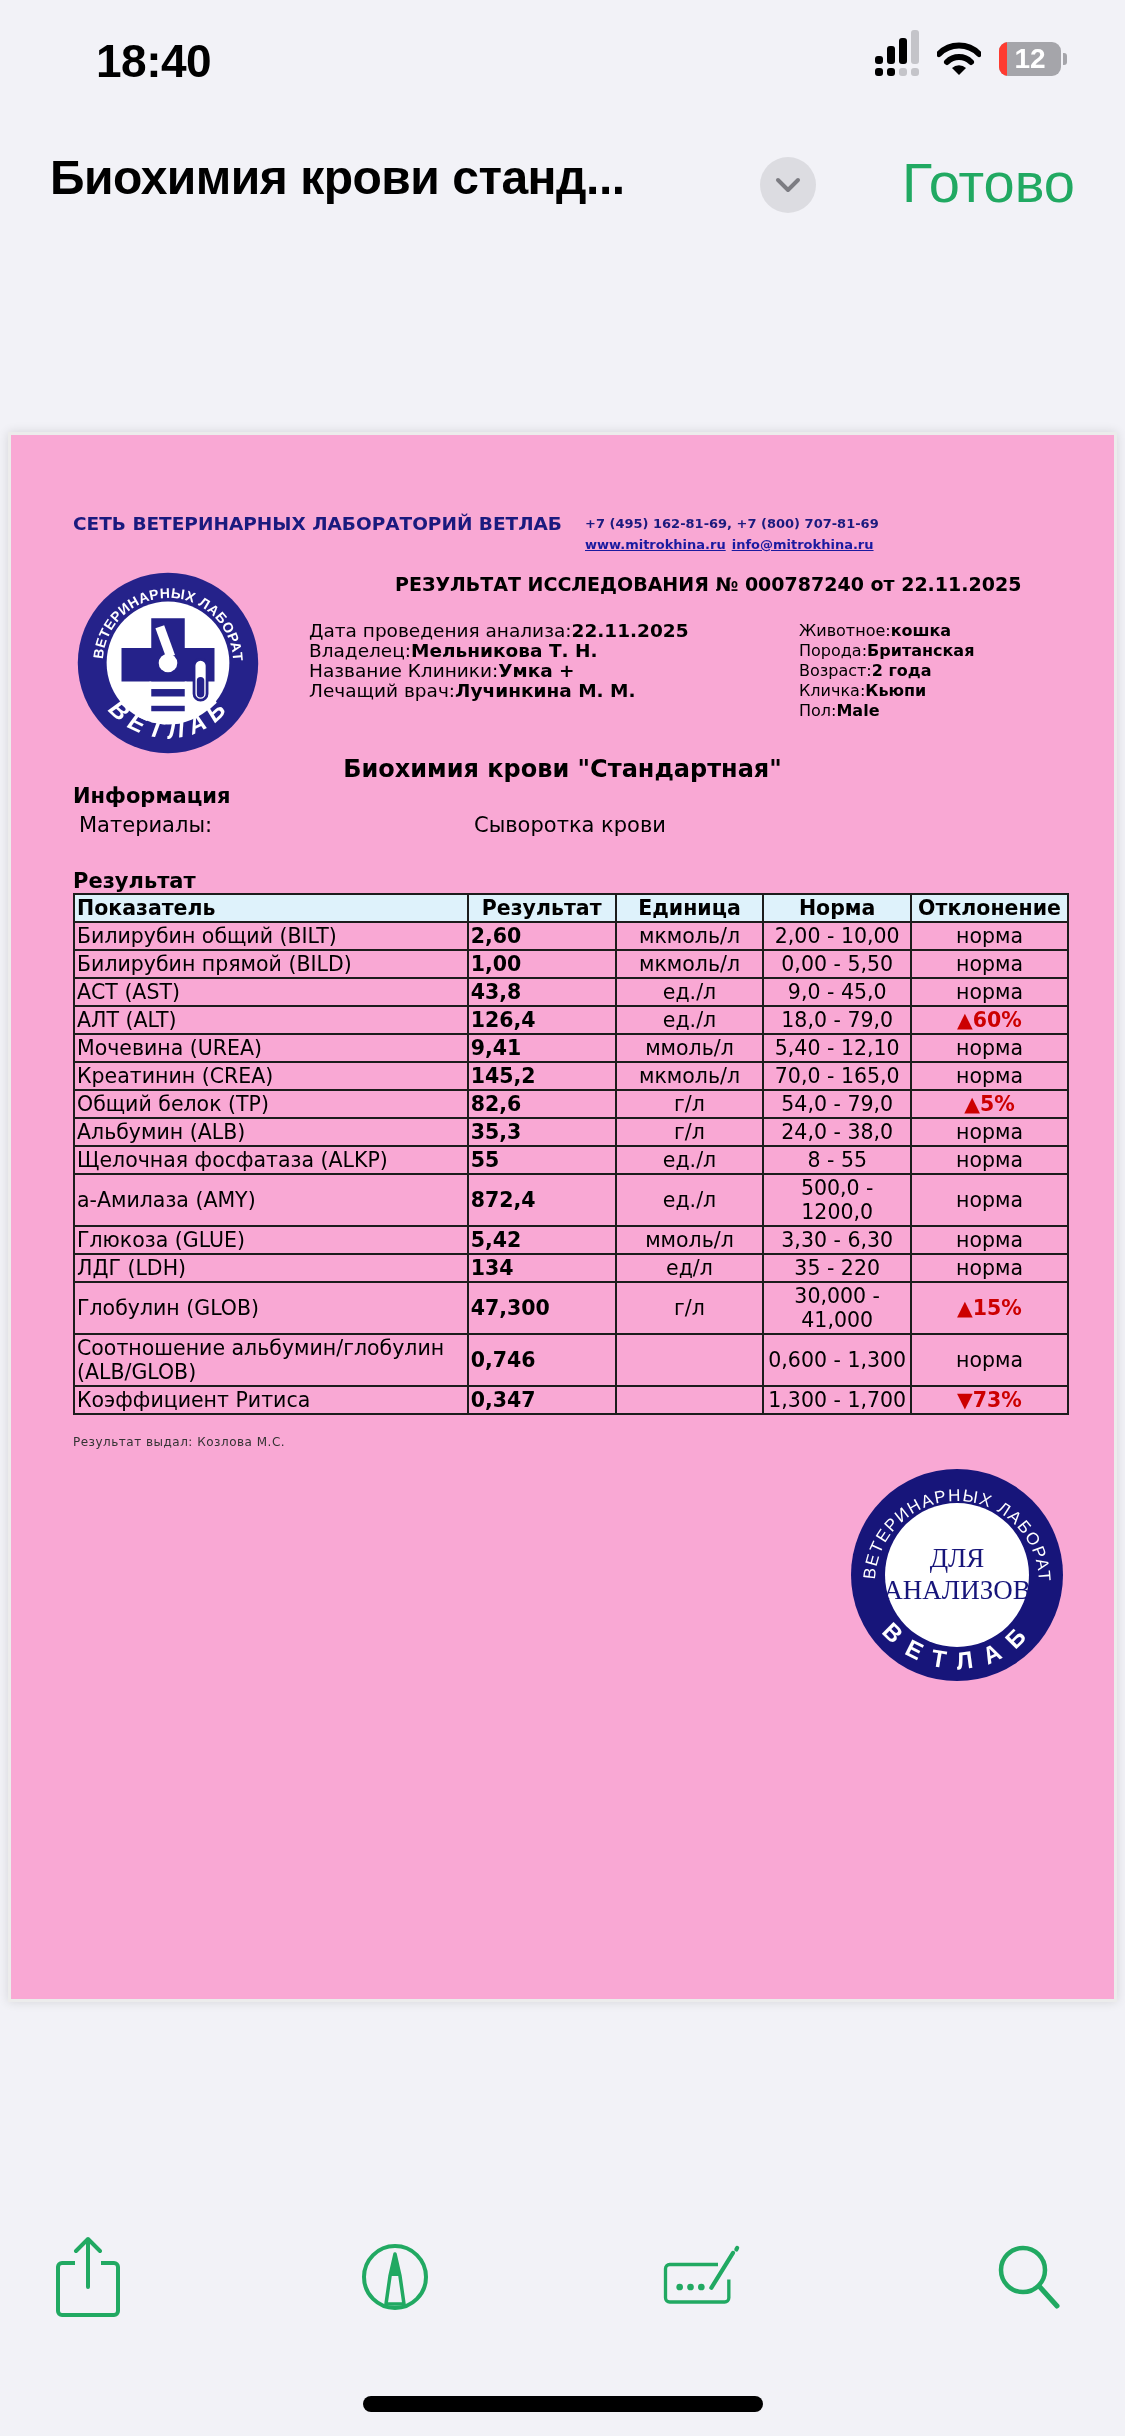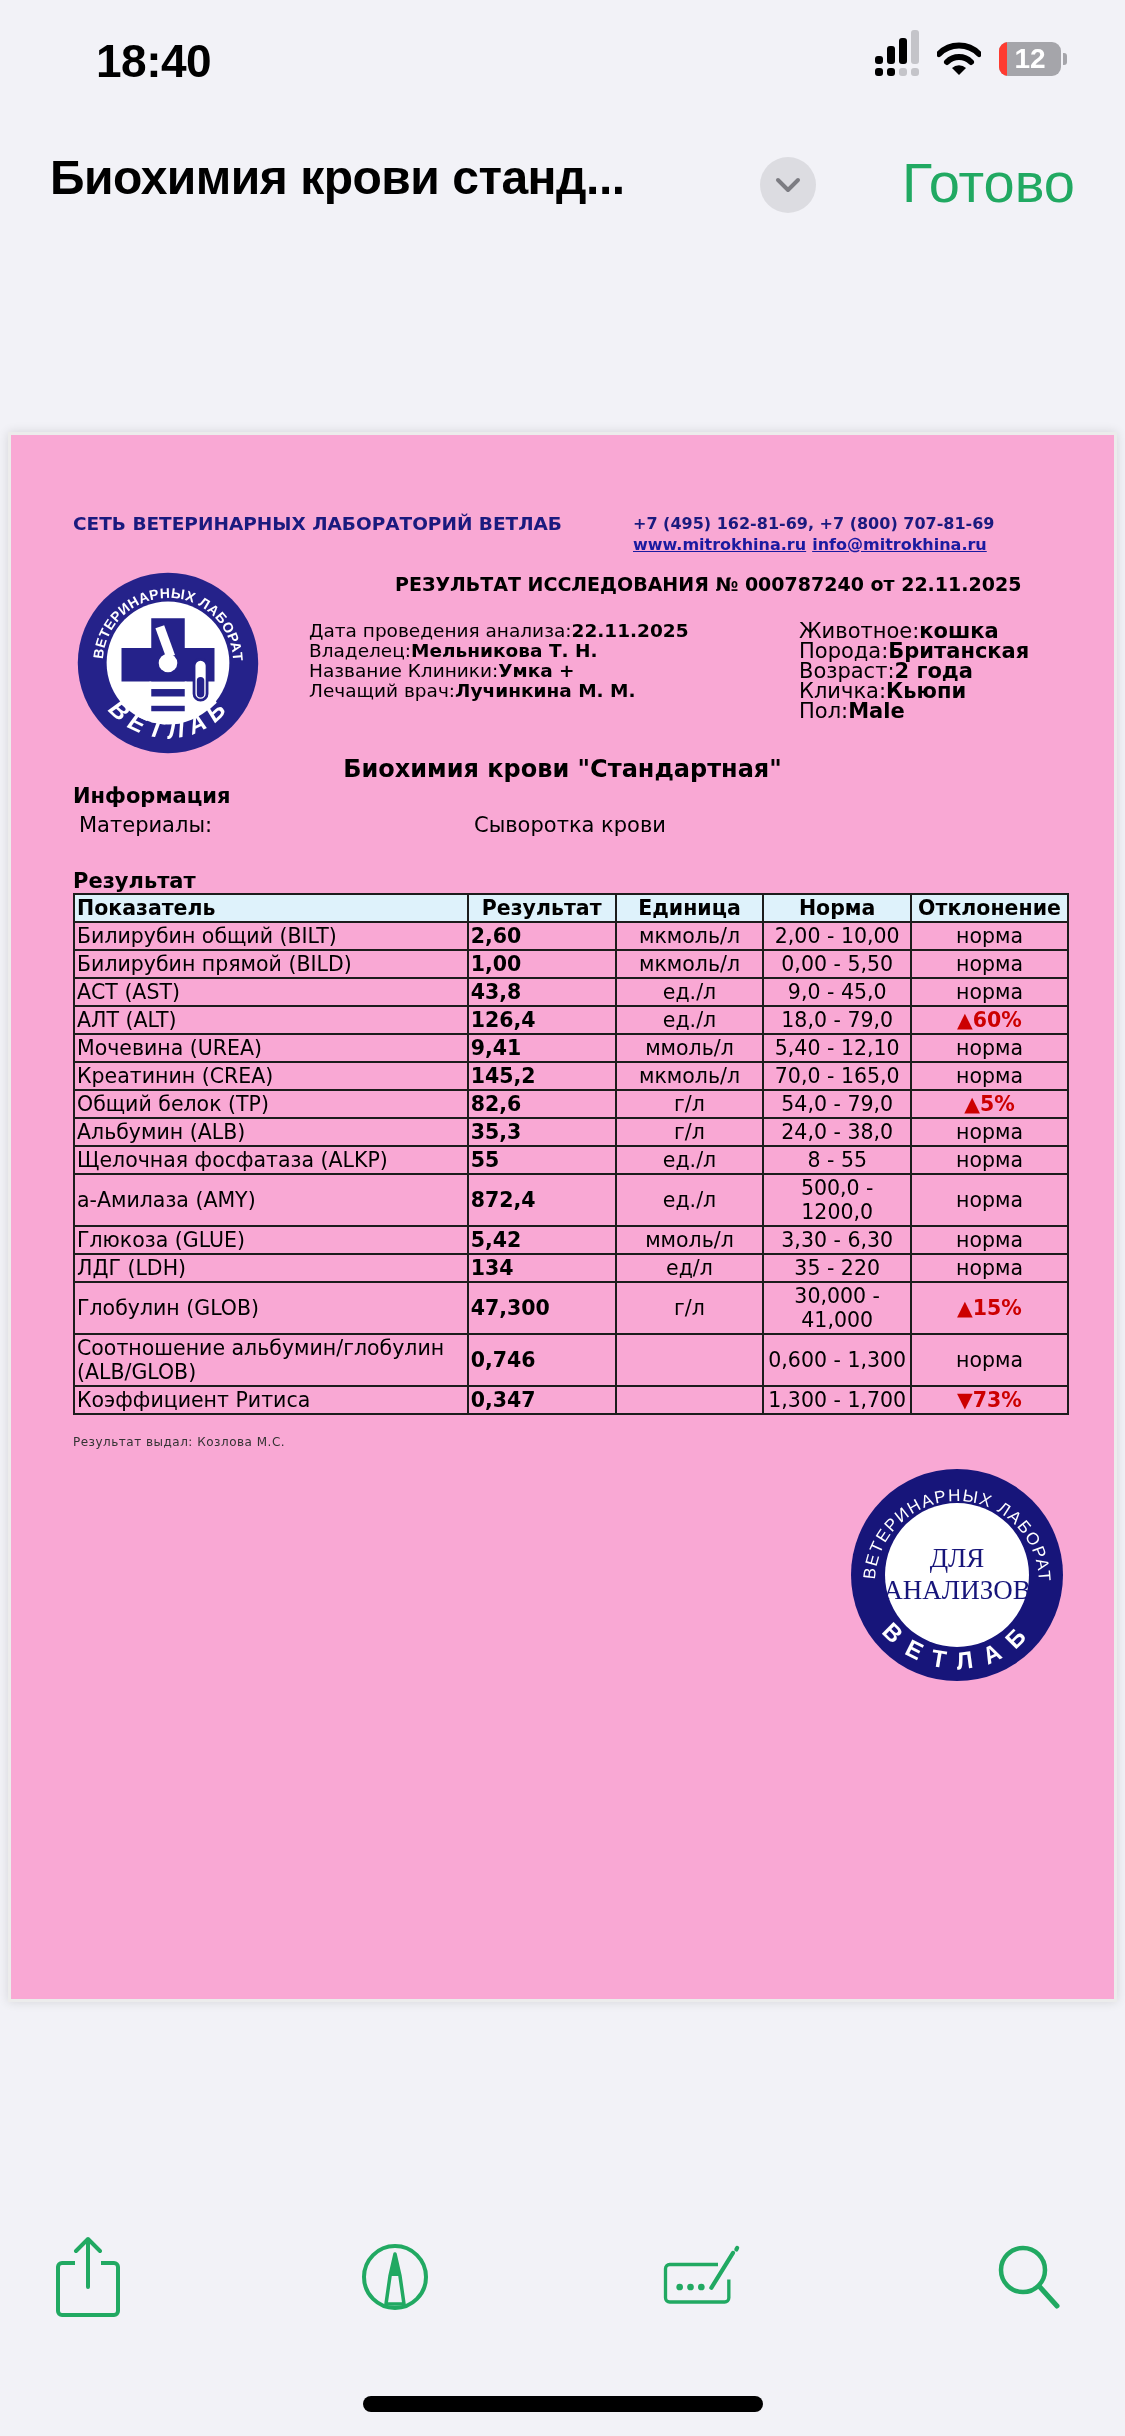--- a/index.html
+++ b/index.html
@@ -23,26 +23,26 @@
   .nav-title { position:absolute; left:50px; top:150px; font-size:48px; font-weight:700; letter-spacing:-0.5px; white-space:nowrap; }
   .nav-chevron { position:absolute; left:760px; top:157px; width:56px; height:56px; border-radius:50%; background:#dcdce1; display:flex; align-items:center; justify-content:center; }
   .nav-done { position:absolute; right:50px; top:150px; font-size:56px; font-weight:500; color:#21a962; }
   
   .doc {
     position:absolute; left:8px; top:432px; width:1109px; height:1570px; background:#f9a8d4;
     box-shadow:0 0 10px rgba(0,0,0,0.12); border:3px solid #ececec; box-sizing:border-box;
   }
   .doc * { box-sizing:border-box; }
   .lab-name { position:absolute; left:62px; top:78px; font-size:18.5px; font-weight:700; color:#1a1a7e; font-family:"DejaVu Sans", sans-serif; }
-  .contacts { position:absolute; left:574px; top:78px; font-size:16px; font-weight:700; color:#1a1a7e; font-family:"DejaVu Sans", sans-serif; line-height:21px;margin-left:48px; }
+  .contacts { position:absolute; left:574px; top:78px; font-size:13px; font-weight:700; color:#1a1a7e; font-family:"DejaVu Sans", sans-serif; line-height:21px; }
   .contacts a { color:#1a1aa0; text-decoration:underline; margin-right:6px; }
   .result-no { position:absolute; left:384px; top:138px; font-size:19px; font-weight:700; font-family:"DejaVu Sans", sans-serif; }
   .logo { position:absolute; left:64px; top:135px; width:186px; height:186px; }
   .info-left { position:absolute; left:298px; top:186px; font-size:18.5px; line-height:20px; font-family:"DejaVu Sans", sans-serif; }
-  .info-right { position:absolute; left:788px; top:186px; font-size:21px; line-height:20px; font-family:"DejaVu Sans", sans-serif; }
+  .info-right { position:absolute; left:788px; top:186px; font-size:16px; line-height:20px; font-family:"DejaVu Sans", sans-serif; }
   .info-left b, .info-right b { font-weight:700; }
   .doc-title { position:absolute; left:0; right:0; top:320px; text-align:center; font-size:24px; font-weight:700; font-family:"DejaVu Sans", sans-serif; }
   .sec-info { position:absolute; left:62px; top:349px; font-size:21px; font-weight:700; font-family:"DejaVu Sans", sans-serif; }
   .mat-label { position:absolute; left:68px; top:378px; font-size:21px; font-family:"DejaVu Sans", sans-serif; }
   .mat-value { position:absolute; left:463px; top:378px; font-size:21px; font-family:"DejaVu Sans", sans-serif; }
   .sec-result { position:absolute; left:62px; top:434px; font-size:21px; font-weight:700; font-family:"DejaVu Sans", sans-serif; }
   table.results {
     position:absolute; left:62px; top:458px; width:996px; border-collapse:collapse;
     font-family:"DejaVu Sans", sans-serif; font-size:20.5px; line-height:24px;
   }

